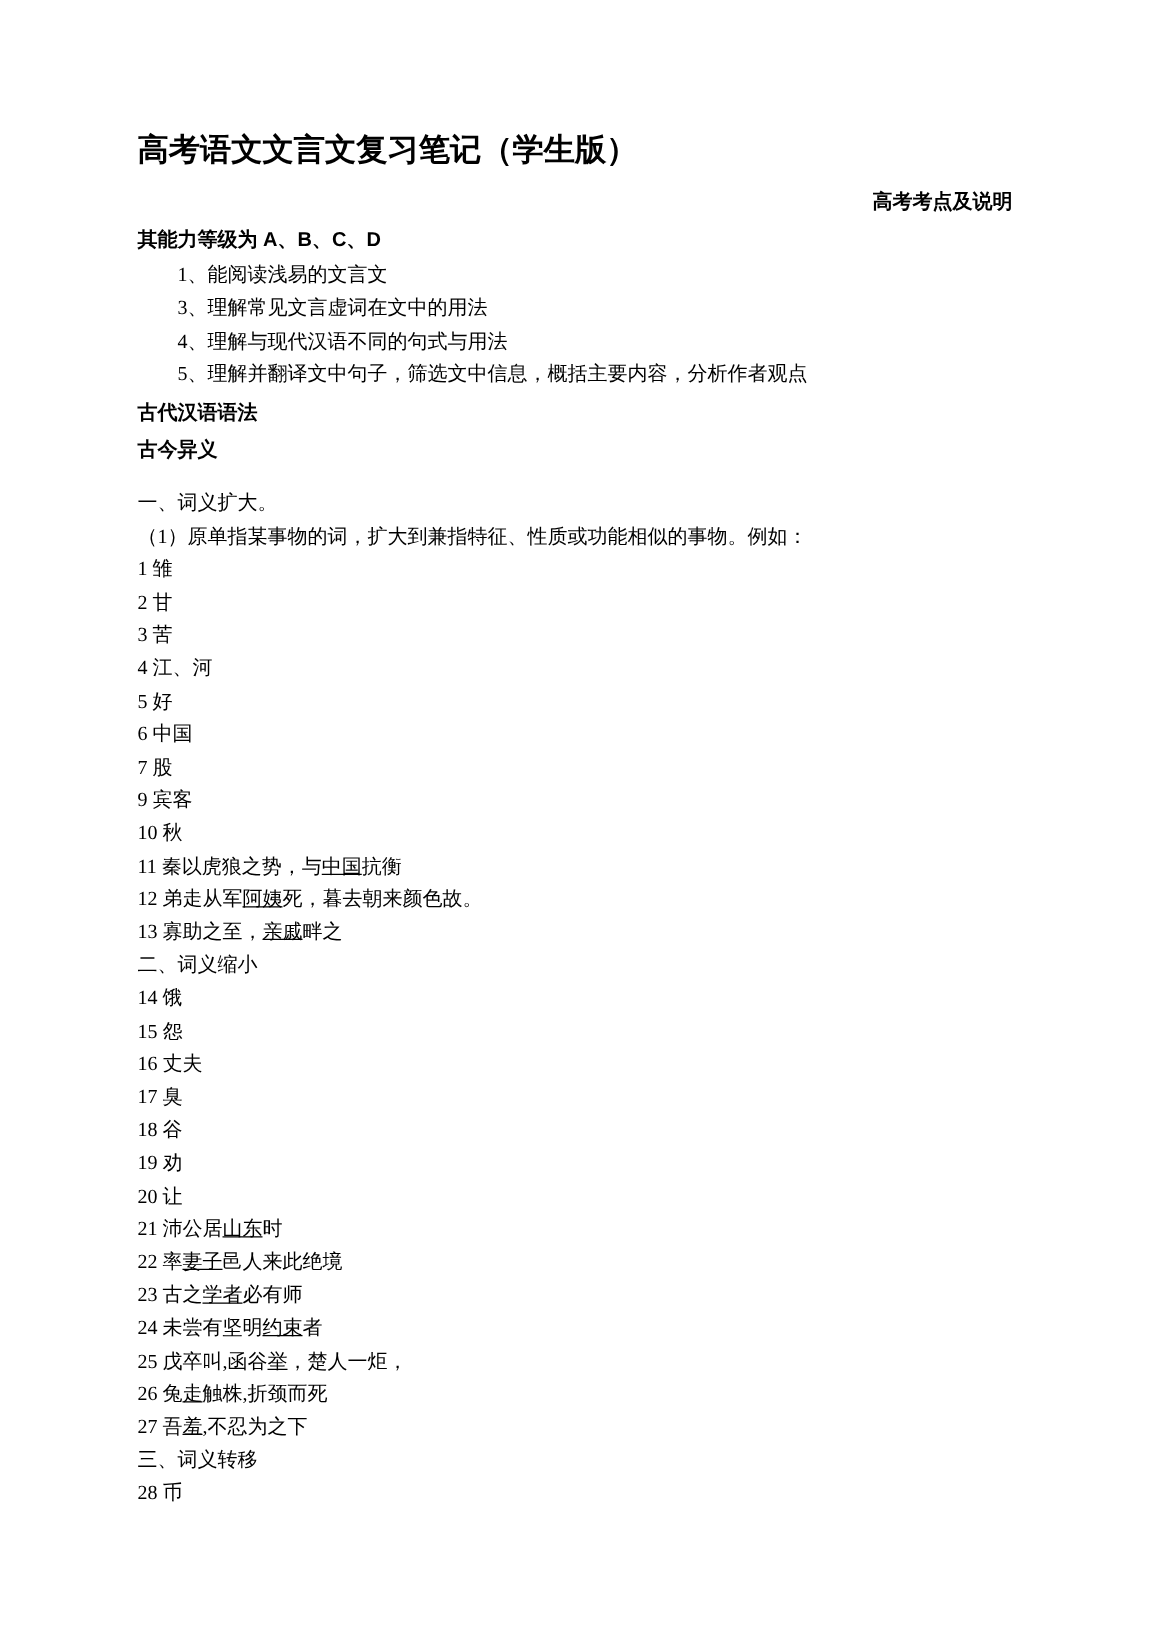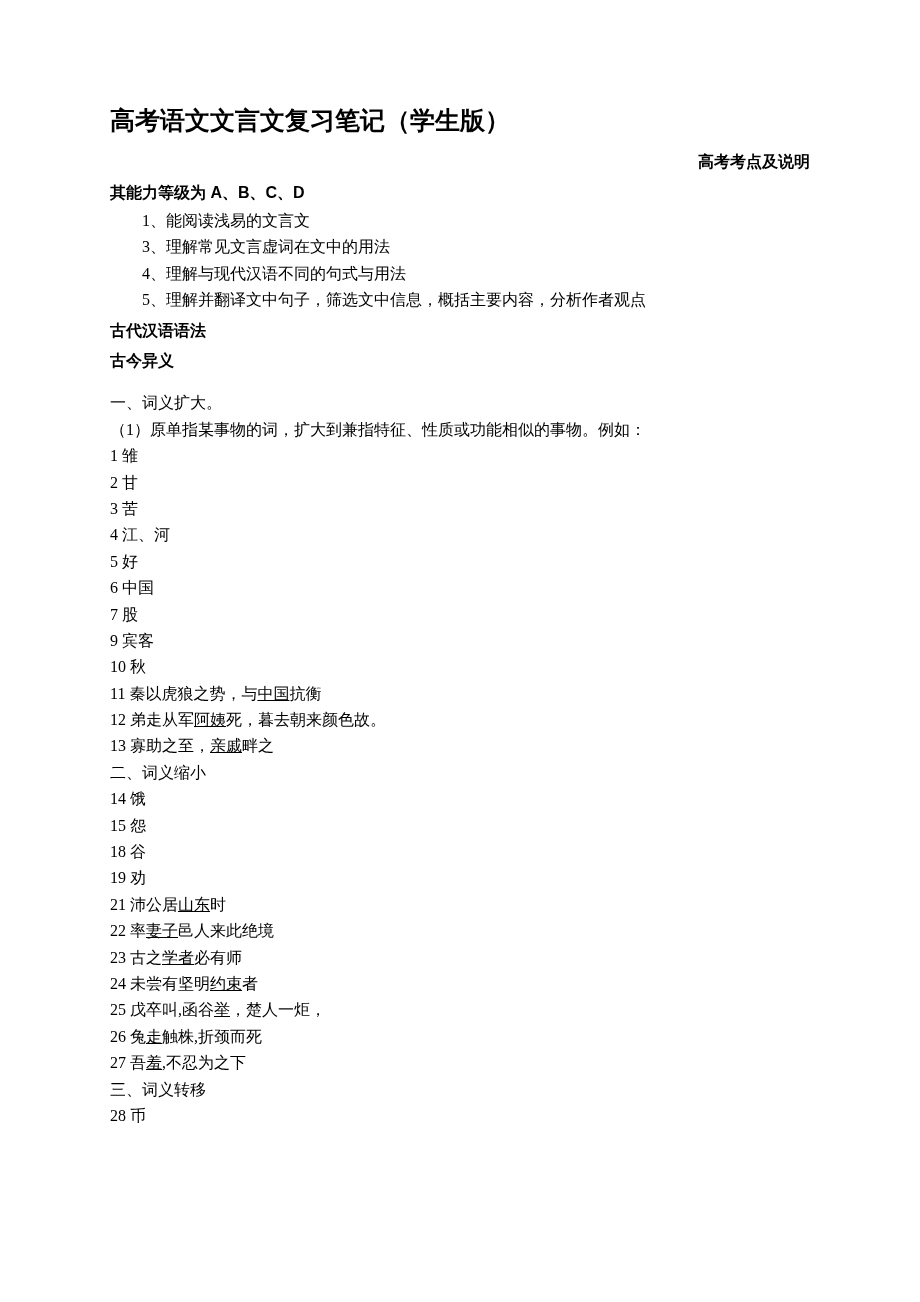--- a/index.html
+++ b/index.html
@@ -84,22 +84,25 @@
   <div class="item">9 宾客</div>
   <div class="item">10 秋</div>
   <div class="item"><span>11 秦以虎狼之势，与</span><span class="u">中国</span><span>抗衡</span></div>
   <div class="item"><span>12 弟走从军</span><span class="u">阿姨</span><span>死，暮去朝来颜色故。</span></div>
   <div class="item"><span>13 寡助之至，</span><span class="u">亲戚</span><span>畔之</span></div>
 
   <div class="item">二、词义缩小</div>
 
   <div class="item">14 饿</div>
   <div class="item">15 怨</div>
+  <div class="item">16 丈夫</div>
+  <div class="item">17 臭</div>
   <div class="item">18 谷</div>
   <div class="item">19 劝</div>
+  <div class="item">20 让</div>
   <div class="item"><span>21 沛公居</span><span class="u">山东</span><span>时</span></div>
   <div class="item"><span>22 率</span><span class="u">妻子</span><span>邑人来此绝境</span></div>
   <div class="item"><span>23 古之</span><span class="u">学者</span><span>必有师</span></div>
   <div class="item"><span>24 未尝有坚明</span><span class="u">约束</span><span>者</span></div>
   <div class="item"><span>25 戊卒叫,函谷</span><span class="u">举</span><span>，楚人一炬，</span></div>
   <div class="item"><span>26 兔</span><span class="u">走</span><span>触株,折颈而死</span></div>
   <div class="item"><span>27 吾</span><span class="u">羞</span><span>,不忍为之下</span></div>
 
   <div class="item">三、词义转移</div>
 

